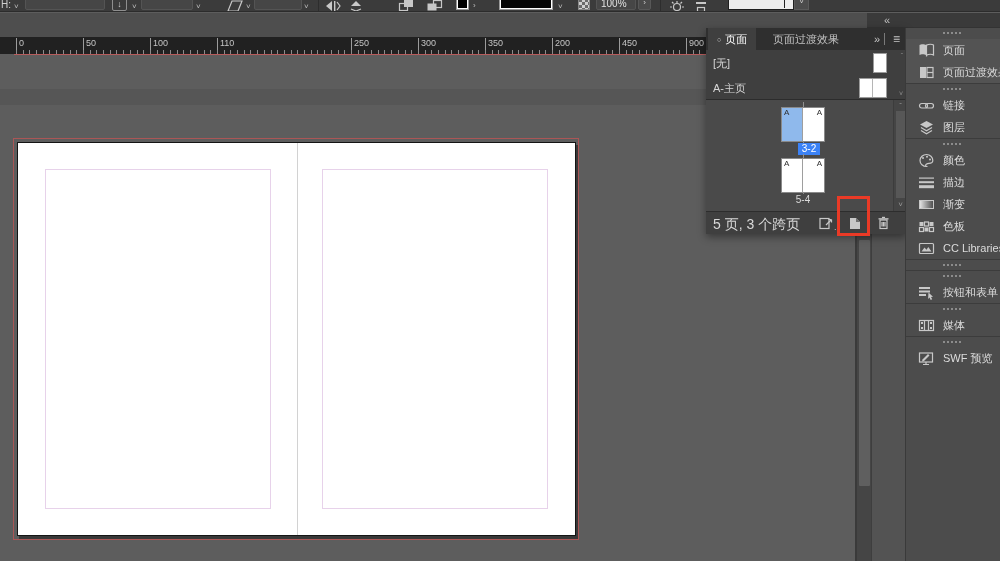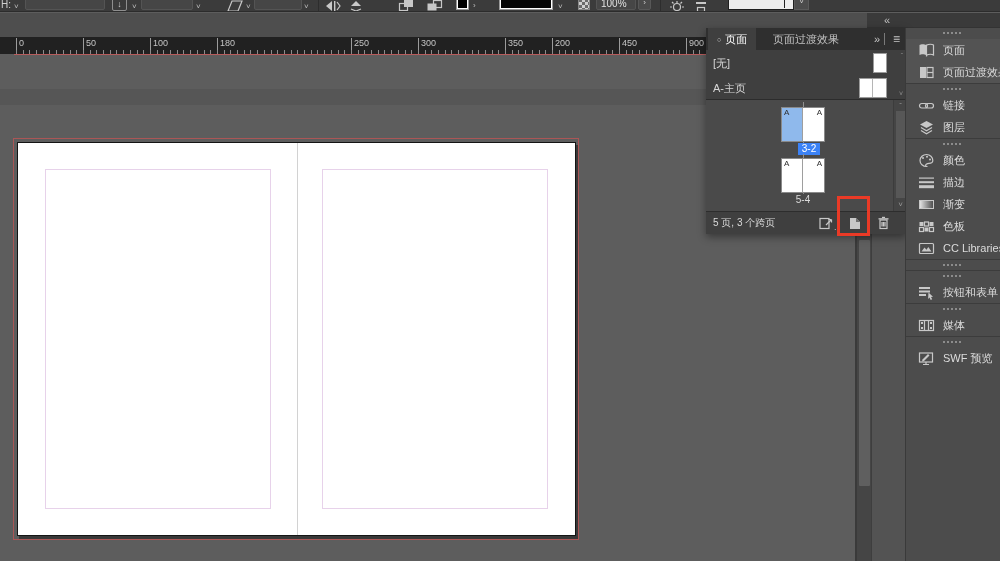--- a/index.html
+++ b/index.html
@@ -78,21 +78,21 @@
   .mletter.tr{right:2px;}
   .spine-tick{position:absolute;left:97px;width:1px;background:#8f8f8f;}
   .spread-label-row{position:absolute;left:63px;width:68px;text-align:center;font-size:10px;}
   .spread-label{display:inline-block;padding:0 4px;color:#dcdcdc;line-height:12px;}
   .spread-label.selected{background:#3b82f6;color:#fff;margin-left:12px;}
   #pages-scrollbar{position:absolute;right:0;top:0;bottom:0;width:13px;background:#454545;border-left:1px solid #3c3c3c;}
   #pages-scroll-thumb{position:absolute;left:2px;top:11px;bottom:13px;width:9px;background:#575757;}
   .pchev{position:absolute;left:0;width:13px;text-align:center;color:#9a9a9a;font-size:8px;line-height:10px;cursor:pointer;}
 
   #panel-statusbar{position:relative;height:23px;background:#3f3f3f;border-top:1px solid #2d2d2d;}
-  #panel-status-text{position:absolute;left:7px;top:4px;font-size:10px;color:#d8d8d8;}
+  #panel-status-text{position:absolute;left:7px;top:4px;font-size:14px;color:#d8d8d8;}
   .pbtn{position:absolute;top:3px;width:18px;height:16px;cursor:pointer;}
   .pbtn svg{display:block;margin:1px auto 0;}
   #edit-size-dot{position:absolute;left:128px;top:14px;width:3px;height:3px;color:#c8c8c8;font-size:9px;line-height:3px;}
   #red-highlight{position:absolute;left:131px;top:168px;width:33px;height:40px;border:3px solid #ea3a26;z-index:30;}
 
   
   #dock{position:absolute;left:905px;top:28px;width:95px;height:533px;background:#4c4c4c;border-left:1px solid #3a3a3a;}
   .dock-sep{height:11px;position:relative;border-top:1px solid #3c3c3c;}
   .dock-sep .grip{position:absolute;left:50%;top:4px;width:20px;height:2px;margin-left:-10px;
     background:repeating-linear-gradient(to right,#8c8c8c 0 2px,transparent 2px 4px);}
@@ -182,25 +182,25 @@
 
   <div id="tab-strip"></div>
   <div id="dock-header">
     <span id="dock-collapse">«</span>
   </div>
 
   <div id="ruler">
     <span class="tick" style="left:16px;">0</span>
     <span class="tick" style="left:83px;">50</span>
     <span class="tick" style="left:150px;">100</span>
-    <span class="tick" style="left:217px;">180</span>
+    <span class="tick" style="left:217px;">110</span>
     <span class="tick" style="left:284px;margin-top:24px;">200</span>
     <span class="tick" style="left:351px;">250</span>
     <span class="tick" style="left:418px;">300</span>
-    <span class="tick" style="left:485px;margin-left:20px;">350</span>
+    <span class="tick" style="left:485px;">350</span>
     <span class="tick" style="left:552px;">200</span>
     <span class="tick" style="left:619px;">450</span>
     <span class="tick" style="left:686px;">900</span>
   </div>
   <div id="bleed-topline"></div>
 
   <div id="spread-gap-band"></div>
   <div id="bleed-guide"></div>
   <div id="spread">
     <div class="margin-guide" id="margin-left"></div>

